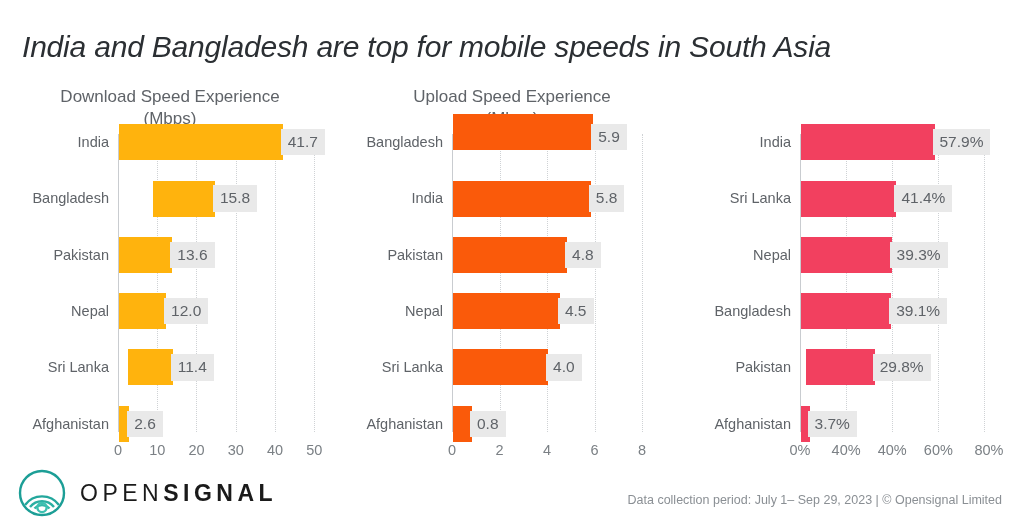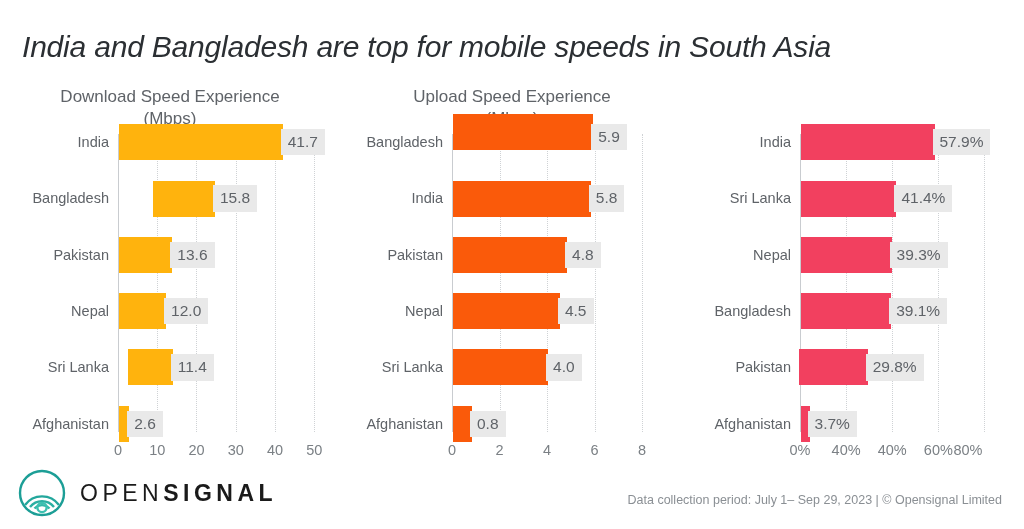--- a/index.html
+++ b/index.html
@@ -361,40 +361,40 @@
           </div>
           <div class="row">
             <div class="row-label" style="left: -4px; right: auto;">Bangladesh</div>
             <div class="bar-wrap" style="left: 117px;">
               <div class="bar" style="width: 90.16px; background: rgb(242, 64, 95);"></div>
               <div class="bar-value">39.1%</div>
             </div>
           </div>
           <div class="row">
             <div class="row-label" style="left: -4px; right: auto;">Pakistan</div>
-            <div class="bar-wrap" style="left: 115px;">
+            <div class="bar-wrap" style="left: 122px;">
               <div class="bar" style="width: 68.7153px; background: rgb(242, 64, 95);"></div>
               <div class="bar-value">29.8%</div>
             </div>
           </div>
           <div class="row">
             <div class="row-label" style="left: -4px; right: auto;">Afghanistan</div>
             <div class="bar-wrap" style="left: 117px;">
               <div class="bar" style="width: 8.53176px; background: rgb(242, 64, 95);"></div>
               <div class="bar-value">3.7%</div>
             </div>
           </div>
         </div>
     </div>
     <div class="xaxis">
         <div class="xtick" style="left: 116px;">0%</div>
         <div class="xtick" style="left: 162.118px;">40%</div>
         <div class="xtick" style="left: 208.235px;">40%</div>
         <div class="xtick" style="left: 254.353px;">60%</div>
-        <div class="xtick" style="left: 284px;">80%</div>
+        <div class="xtick" style="left: 305px;">80%</div>
       </div>
   </div>
 
 </div>
 
 <div class="footer">
   <div class="logo">
     <svg class="logo-mark" viewBox="0 0 48 48">
       <circle cx="24" cy="24" r="22" fill="none" stroke="#1C9E96" stroke-width="2.4"></circle>
       <path d="M7 36 A21 21 0 0 1 41 36" fill="none" stroke="#23A79C" stroke-width="2.4"></path>

